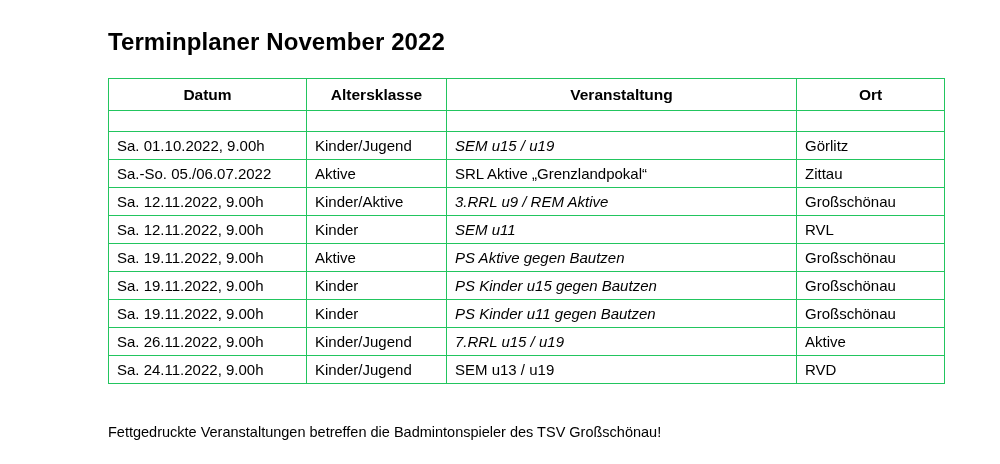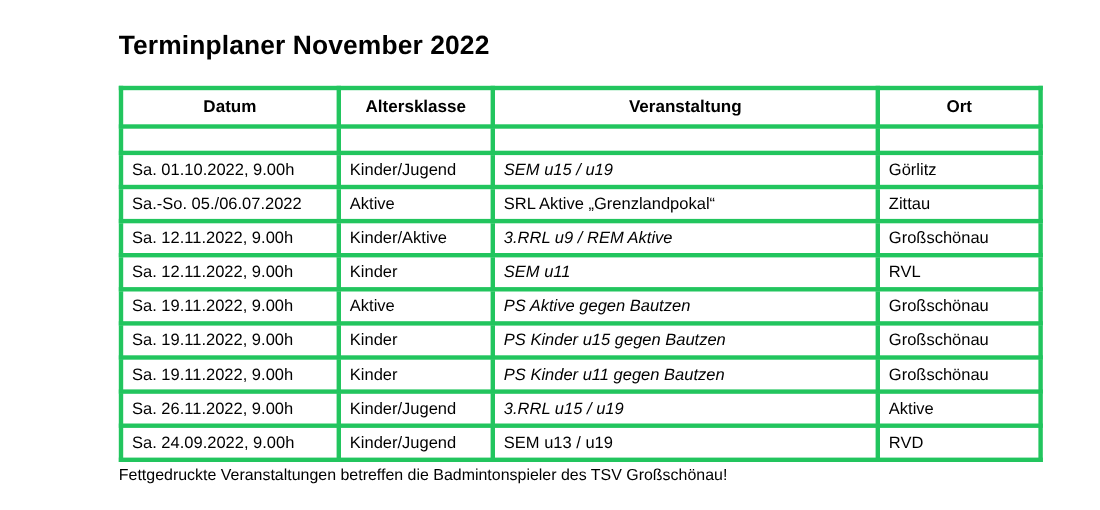--- a/index.html
+++ b/index.html
@@ -33,21 +33,21 @@
     position: absolute;
     left: 108px;
     top: 78px;
     width: 836px;
     border-collapse: collapse;
     table-layout: fixed;
     font-size: 15px;
   }
   table.schedule th,
   table.schedule td {
-    border: 4px solid #22c55e;
+    border: 1px solid #22c55e;
     padding: 0 8px;
     height: 27px;
     vertical-align: middle;
     font-weight: normal;
     text-align: left;
     white-space: nowrap;
     overflow: hidden;
   }
   table.schedule th {
     text-align: center;
@@ -142,25 +142,25 @@
         </tr>
         <tr>
           <td>Sa. 19.11.2022,  9.00h</td>
           <td>Kinder</td>
           <td class="bold">PS Kinder u11 gegen Bautzen</td>
           <td>Großschönau</td>
         </tr>
         <tr>
           <td>Sa. 26.11.2022,  9.00h</td>
           <td>Kinder/Jugend</td>
-          <td class="bold">3.RRL u15 / u19</td>
+          <td class="bold">7.RRL u15 / u19</td>
           <td>Aktive</td>
         </tr>
         <tr>
-          <td>Sa. 24.09.2022,  9.00h</td>
+          <td>Sa. 24.11.2022,  9.00h</td>
           <td>Kinder/Jugend</td>
           <td>SEM u13 / u19</td>
           <td>RVD</td>
         </tr>
       </tbody>
   </table>
 
   <div class="footnote">Fettgedruckte Veranstaltungen betreffen die Badmintonspieler des TSV Großschönau!</div>
 
 </div>

